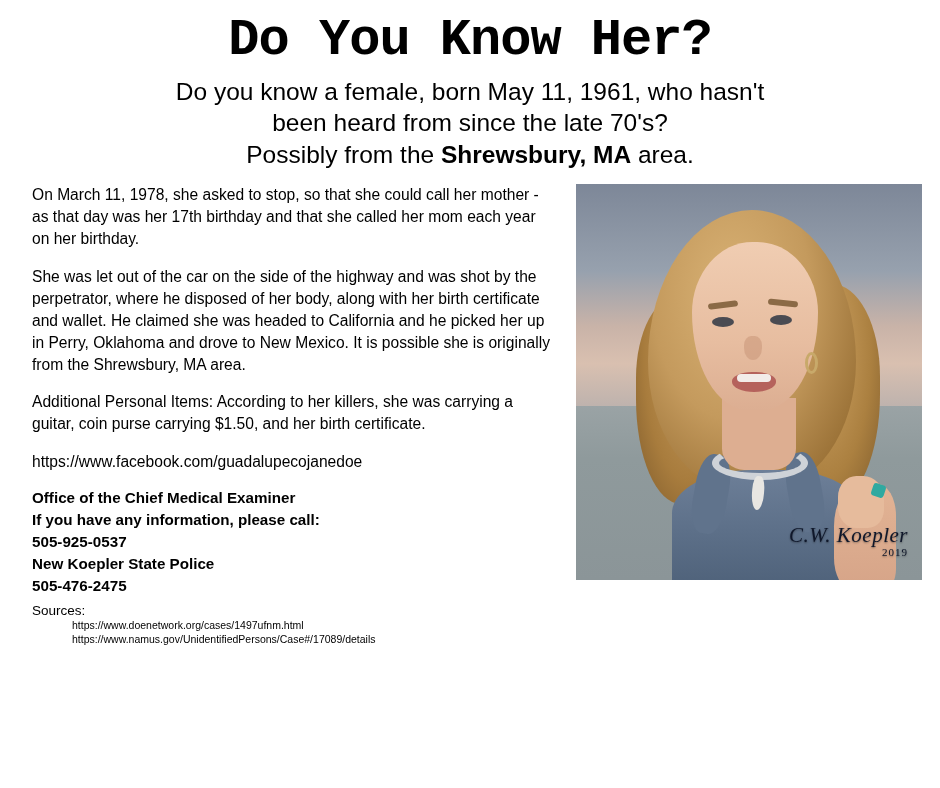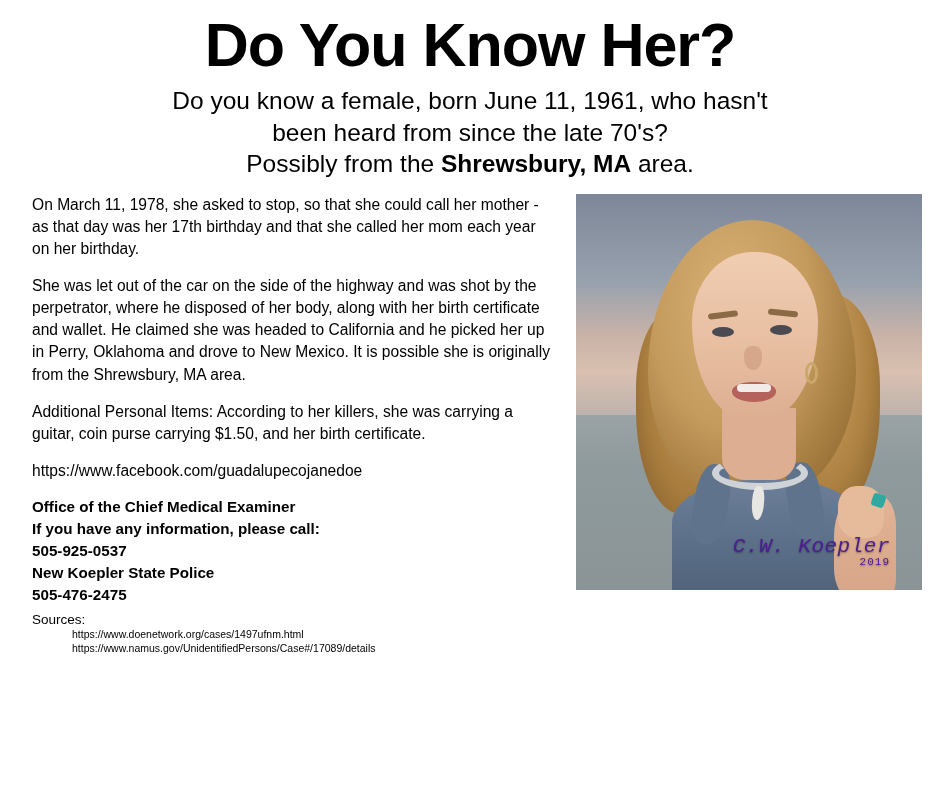--- a/index.html
+++ b/index.html
@@ -18,26 +18,26 @@
   }
   .poster {
     width: 940px;
     height: 788px;
     position: relative;
     padding: 0;
   }
   
   .headline {
     text-align: center;
-    font-size: 61px;
+    font-size: 52px;
     font-weight: bold;
     letter-spacing: -1px;
     line-height: 1.04;
     margin: 14px 0 0 0;
-    font-family: Liberation Sans, sans-serif;
+    font-family: Liberation Mono, monospace;
   }
   .subhead {
     text-align: center;
     font-size: 24.5px;
     line-height: 1.28;
     margin: 8px 0 0 0;
     padding: 0 42px;
     font-family: "Liberation Sans", sans-serif;
   }
   .subhead b { font-weight: bold; }
@@ -252,23 +252,23 @@
   }
   .earring {
     position: absolute;
     left: 229px; top: 168px;
     width: 13px; height: 22px;
     border: 3px solid #c8a96a;
     border-radius: 50%;
   }
   .signature {
     position: absolute;
-    right: 32px; bottom: 22px;
-    color: #4c1d95;
-    font-family: Liberation Mono, monospace;
+    right: 14px; bottom: 22px;
+    color: #0f172a;
+    font-family: Liberation Serif, serif;
     font-style: italic;
     font-size: 21px;
     text-shadow: 0 1px 2px rgba(0,0,0,.4);
     letter-spacing: 0.5px;
   }
   .signature .year {
     display: block;
     text-align: right;
     font-size: 11px;
     font-style: normal;
@@ -285,21 +285,21 @@
   .facts div { white-space: nowrap; }
 </style>
 </head>
 <body>
 
 <div class="poster">
 
   <h1 class="headline">Do You Know Her?</h1>
 
   <div class="subhead">
-    <span>Do you know a female, born June 11, 1961, who hasn't</span><br>
+    <span>Do you know a female, born May 11, 1961, who hasn't</span><br>
     <span>been heard from since the late 70's?</span><br>
     <span>Possibly from the </span><b>Shrewsbury, MA</b><span> area.</span>
   </div>
 
   <div class="content">
 
     <div class="left-col">
       <p class="para">On March 11, 1978, she asked to stop, so that she could call her mother - as that day was her 17th birthday and that she called her mom each year on her birthday.</p>
       <p class="para">She was let out of the car on the side of the highway and was shot by the perpetrator, where he disposed of her body, along with her birth certificate and wallet. He claimed she was headed to California and he picked her up in Perry, Oklahoma and drove to New Mexico. It is possible she is originally from the Shrewsbury, MA area.</p>
       <p class="para">Additional Personal Items: According to her killers, she was carrying a guitar, coin purse carrying $1.50, and her birth certificate.</p>

